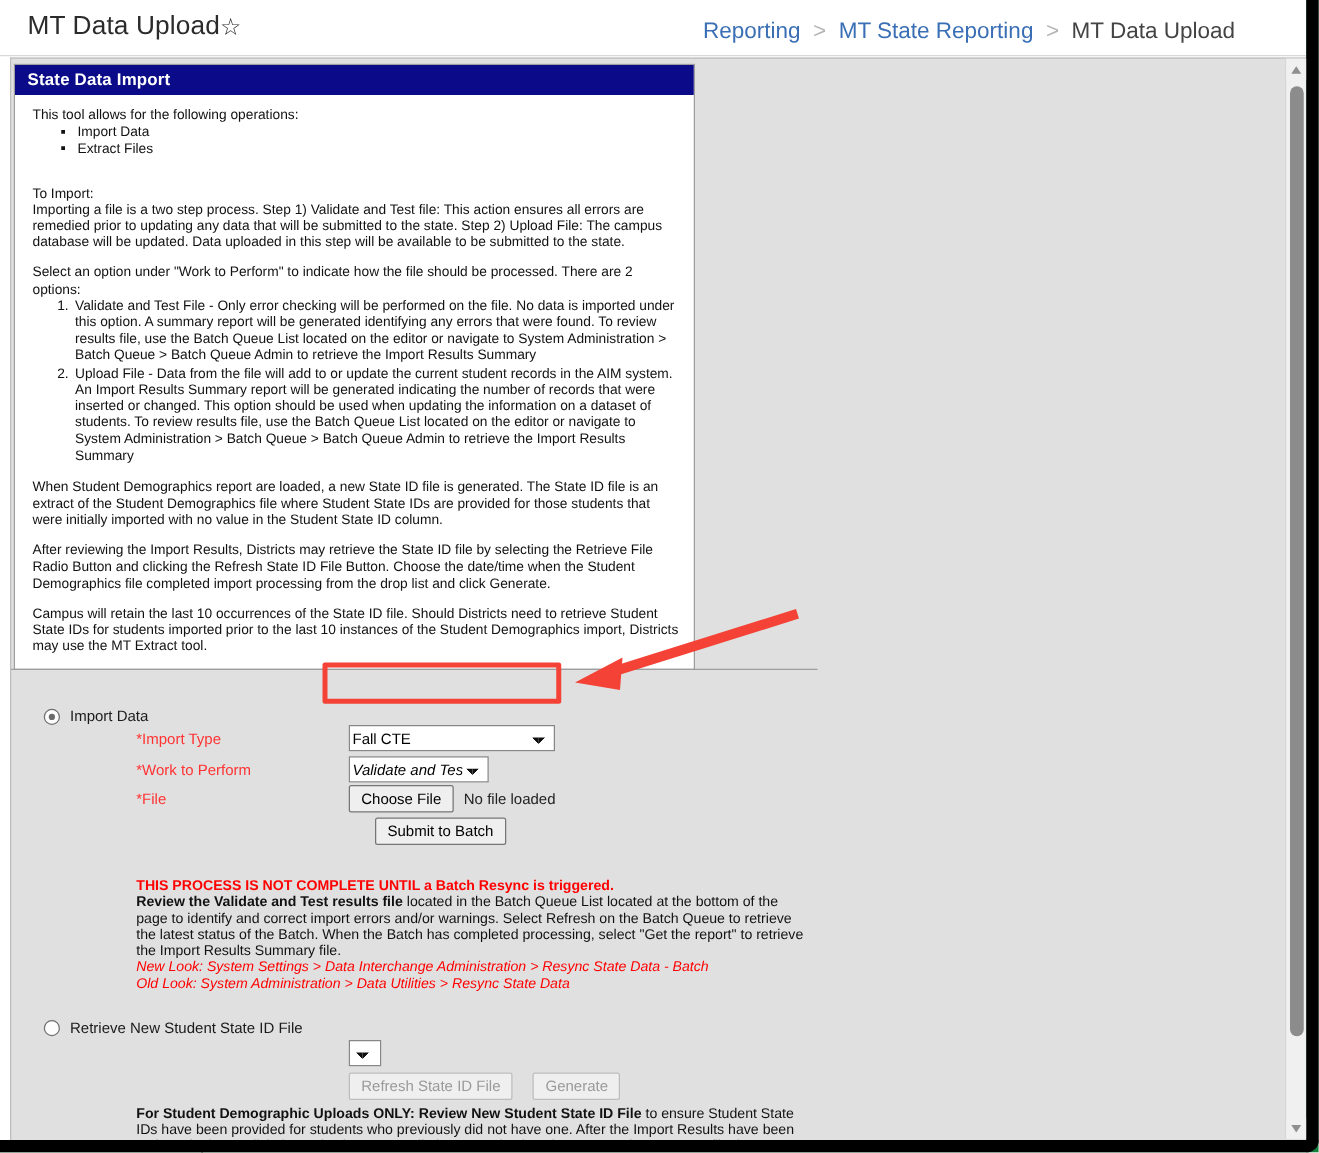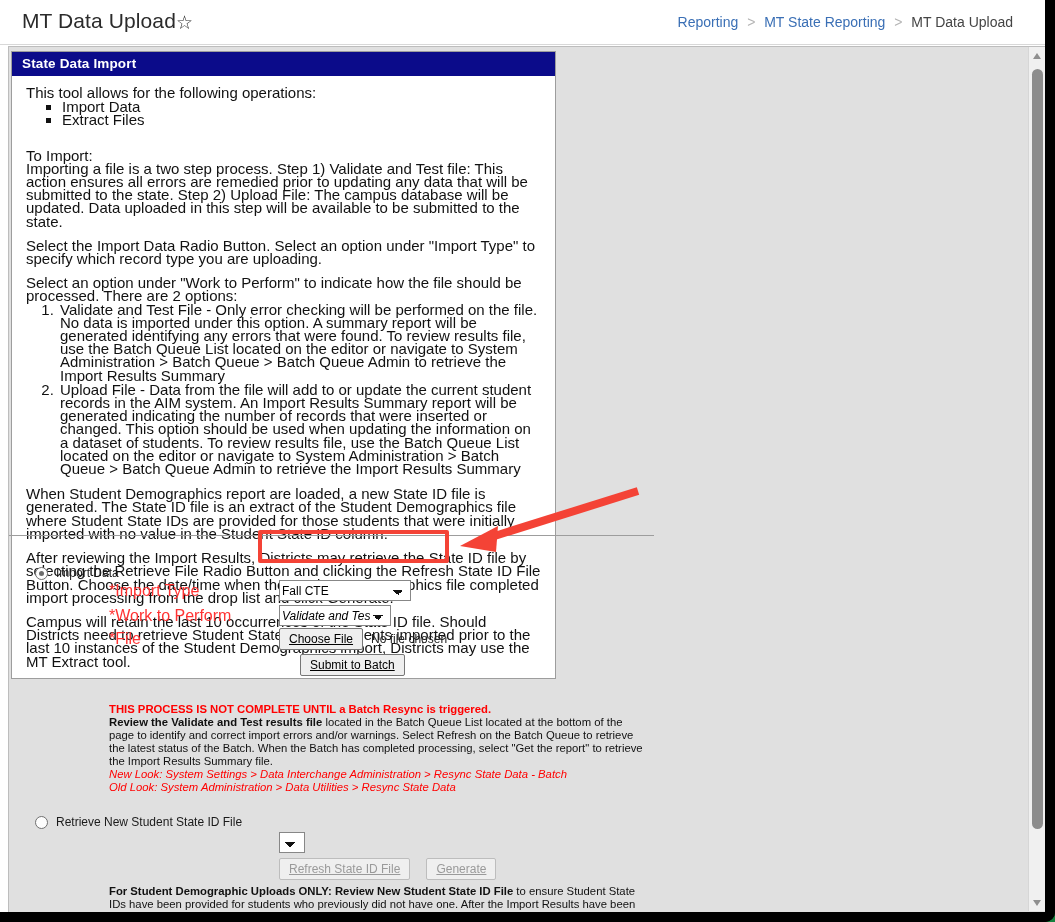--- a/index.html
+++ b/index.html
@@ -48,22 +48,22 @@
     letter-spacing: .1px;
     white-space: nowrap;
   }
   .star-icon {
     position: absolute; left: 176px; top: 13px;
     width: 19px; height: 19px;
     color: #2b2b2b;
     line-height: 19px; font-size: 19px;
   }
   .breadcrumb {
-    position: absolute; right: 32px; top: 14px;
-    font-size: 14px; white-space: nowrap;
+    position: absolute; right: 57px; top: 14px;
+    font-size: 18px; white-space: nowrap;
   }
   .bc-link { color: #3a6fb5; }
   .bc-sep { color: #b4b4b4; margin: 0 5px; }
   .bc-current { color: #444444; }
 
   
   .app-body {
     position: absolute; left: 8px; top: 46px;
     width: 1037px; height: 866px;
     background: #e0e0e0;
@@ -109,21 +109,21 @@
   .panel-header {
     background: #0b0b8a;
     color: #ffffff;
     font-size: 13.5px;
     font-weight: bold;
     padding: 4px 10px 5px 10px;
     letter-spacing: .15px;
   }
   .panel-body {
     padding: 10px 12px 10px 14px;
-    font-size: 15px;
+    font-size: 11px;
     line-height: 13.2px;
     color: #111111;
   }
   .panel-body p { margin: 0 0 11px 0; }
   .panel-body p.tight { margin: 0; }
   .panel-body ul {
     margin: 1px 0 0 0;
     padding-left: 36px;
     list-style: square;
   }
@@ -170,21 +170,21 @@
   }
   .radio-label { font-size: 12px; color: #1a1a1a; white-space: nowrap; }
 
   .field-row {
     position: absolute;
     display: flex; align-items: center;
   }
   .field-label {
     width: 170px;
     color: #ff3333;
-    font-size: 16px;
+    font-size: 12px;
     white-space: nowrap;
   }
 
   select.ui-select {
     font-family: "Liberation Sans", sans-serif;
     font-size: 12px;
     color: #000;
     background: #ffffff;
     border: 1px solid #878787;
     padding: 1px 2px;
@@ -193,37 +193,36 @@
     padding-right: 20px;
     background-image:
       linear-gradient(45deg, transparent 50%, #111 50%),
       linear-gradient(135deg, #111 50%, transparent 50%);
     background-position:
       calc(100% - 12px) 9px,
       calc(100% - 7px) 9px;
     background-size: 5px 5px, 5px 5px;
     background-repeat: no-repeat;
   }
-  select.w-import { width: 132px; }
+  select.w-import { width: 165px; }
   select.w-work  { width: 112px; font-style: italic; }
   select.w-stateid { width: 26px; padding-right: 18px;
     background-position: calc(100% - 14px) 9px, calc(100% - 9px) 9px; }
 
   button.ui-btn {
     font-family: "Liberation Sans", sans-serif;
     font-size: 12px;
     color: #000000;
     background: #efefef;
     border: 1px solid #767676;
     border-radius: 2px;
     padding: 2px 9px;
     height: 22px;
     line-height: 16px;
     cursor: pointer;
-    text-decoration: underline;
   }
   button.ui-btn.disabled {
     color: #9a9a9a;
     border-color: #bdbdbd;
     background: #efefef;
   }
   .nofile {
     font-size: 12px; color: #222; margin-left: 8px;
   }
 
@@ -286,21 +285,20 @@
           <li>Import Data</li>
           <li>Extract Files</li>
         </ul>
 
         <div class="spacer-sm"></div>
         <div class="spacer-sm"></div>
 
         <p class="tight">To Import:</p>
         <p>Importing a file is a two step process. Step 1) Validate and Test file: This action ensures all errors are remedied prior to updating any data that will be submitted to the state. Step 2) Upload File: The campus database will be updated. Data uploaded in this step will be available to be submitted to the state.</p>
 
-        <p>Select the Import Data Radio Button. Select an option under "Import Type" to specify which record type you are uploading.</p>
 
         <p class="tight">Select an option under "Work to Perform" to indicate how the file should be processed. There are 2 options:</p>
         <ol>
           <li>Validate and Test File - Only error checking will be performed on the file. No data is imported under this option. A summary report will be generated identifying any errors that were found. To review results file, use the Batch Queue List located on the editor or navigate to System Administration &gt; Batch Queue &gt; Batch Queue Admin to retrieve the Import Results Summary</li>
           <li>Upload File - Data from the file will add to or update the current student records in the AIM system. An Import Results Summary report will be generated indicating the number of records that were inserted or changed. This option should be used when updating the information on a dataset of students. To review results file, use the Batch Queue List located on the editor or navigate to System Administration &gt; Batch Queue &gt; Batch Queue Admin to retrieve the Import Results Summary</li>
         </ol>
 
         <div class="spacer-sm"></div>
 
         <p>When Student Demographics report are loaded, a new State ID file is generated. The State ID file is an extract of the Student Demographics file where Student State IDs are provided for those students that were initially imported with no value in the Student State ID column.</p>
@@ -330,21 +328,21 @@
       <div class="field-row" style="left:100px; top:63px;">
         <span class="field-label">*Work to Perform</span>
         <select class="ui-select w-work">
           <option>Validate and Test File</option>
         </select>
       </div>
 
       <div class="field-row" style="left:100px; top:86px;">
         <span class="field-label">*File</span>
         <button class="ui-btn">Choose File</button>
-        <span class="nofile">No file chosen</span>
+        <span class="nofile">No file loaded</span>
       </div>
 
       <div class="field-row" style="left:270px; top:112px;padding-left:21px;">
         <button class="ui-btn">Submit to Batch</button>
       </div>
 
       <div class="note" style="left:100px; top:147px;">
         <p style="margin:14px 0 0 0;">
           <span class="redline">THIS PROCESS IS NOT COMPLETE UNTIL a Batch Resync is triggered.</span>
         </p>

